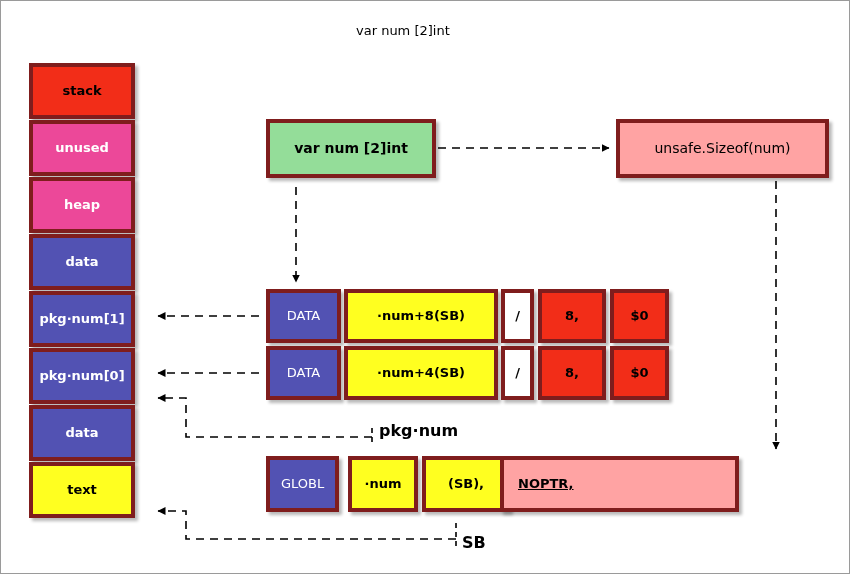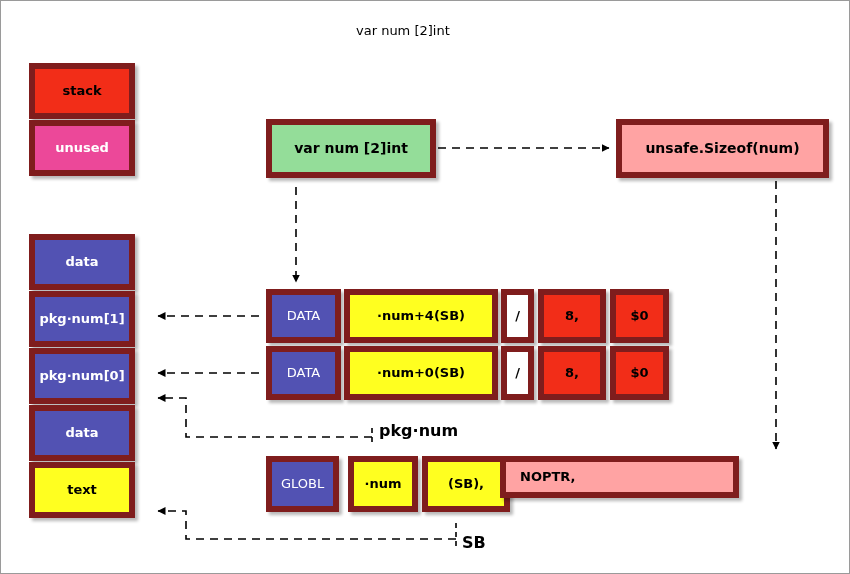--- a/index.html
+++ b/index.html
@@ -13,21 +13,21 @@
     height: 574px;
     background: #ffffff;
     border: 1px solid #9a9a9a;
     box-sizing: border-box;
     font-family: "DejaVu Sans", "Liberation Sans", sans-serif;
     overflow: hidden;
   }
   .box {
     position: absolute;
     box-sizing: border-box;
-    border: 6px solid #7f1d1d;
+    border: 4px solid #7f1d1d;
     display: flex;
     align-items: center;
     justify-content: center;
     font-weight: bold;
     font-size: 13px;
     color: #000000;
     box-shadow: 3px 3px 3px rgba(0,0,0,0.28);
     text-align: center;
     line-height: 1.1;
     white-space: nowrap;
@@ -72,86 +72,89 @@
 <div id="canvas">
 
   <div class="title" style="left:355px; top:22px;">var num [2]int</div>
 
   <div class="box c-red" style="left:28px; top:62px; width:106px; height:56px;">
     <span>stack</span>
   </div>
   <div class="box c-gray" style="left:28px; top:119px; width:106px; height:56px;">
     <span>unused</span>
   </div>
+  <div class="box c-gray" style="left:28px; top:176px; width:106px; height:56px;">
+    <span>heap</span>
+  </div>
   <div class="box c-blue" style="left:28px; top:233px; width:106px; height:56px;">
     <span>data</span>
   </div>
   <div class="box c-blue" style="left:28px; top:290px; width:106px; height:56px;align-items:center;">
     <span>pkg·num[1]</span>
   </div>
   <div class="box c-blue" style="left:28px; top:347px; width:106px; height:56px;">
     <span>pkg·num[0]</span>
   </div>
   <div class="box c-blue" style="left:28px; top:404px; width:106px; height:56px;">
     <span>data</span>
   </div>
   <div class="box c-yellow" style="left:28px; top:461px; width:106px; height:56px;">
     <span>text</span>
   </div>
 
   <div class="box c-green" style="left:265px; top:118px; width:170px; height:59px; font-size:14px;">
     <span>var num [2]int</span>
   </div>
 
-  <div class="box c-pink" style="left:615px; top:118px; width:213px; height:59px; font-size:14px; font-weight:bold;justify-content:center;">
+  <div class="box c-pink" style="left:615px; top:118px; width:213px; height:59px; font-size:14px; font-weight:normal;justify-content:center;">
     <span>unsafe.Sizeof(num)</span>
   </div>
 
   <div class="box c-blue" style="left:265px; top:288px; width:75px; height:54px; font-weight:normal; font-size:13px;">
     <span>DATA</span>
   </div>
   <div class="box c-yellow" style="left:343px; top:288px; width:154px; height:54px;">
-    <span>·num+4(SB)</span>
+    <span>·num+8(SB)</span>
   </div>
   <div class="box c-white" style="left:500px; top:288px; width:33px; height:54px;">
     <span>/</span>
   </div>
   <div class="box c-red" style="left:537px; top:288px; width:68px; height:54px;">
     <span>8,</span>
   </div>
   <div class="box c-red" style="left:609px; top:288px; width:59px; height:54px;">
     <span>$0</span>
   </div>
 
   <div class="box c-blue" style="left:265px; top:345px; width:75px; height:54px; font-weight:normal; font-size:13px;">
     <span>DATA</span>
   </div>
   <div class="box c-yellow" style="left:343px; top:345px; width:154px; height:54px;">
-    <span>·num+0(SB)</span>
+    <span>·num+4(SB)</span>
   </div>
   <div class="box c-white" style="left:500px; top:345px; width:33px; height:54px;">
     <span>/</span>
   </div>
   <div class="box c-red" style="left:537px; top:345px; width:68px; height:54px;">
     <span>8,</span>
   </div>
   <div class="box c-red" style="left:609px; top:345px; width:59px; height:54px;">
     <span>$0</span>
   </div>
 
   <div class="box c-blue" style="left:265px; top:455px; width:73px; height:56px; font-weight:normal; font-size:13px;">
     <span>GLOBL</span>
   </div>
   <div class="box c-yellow" style="left:347px; top:455px; width:70px; height:56px;">
     <span>·num</span>
   </div>
   <div class="box c-yellow" style="left:421px; top:455px; width:88px; height:56px;">
     <span>(SB),</span>
   </div>
-  <div class="box c-pink left-align" style="left:499px; top:455px; width:239px; height:42px;">
+  <div class="box c-pink left-align" style="left:499px; top:455px; width:239px; height:56px;text-decoration:underline;">
     <span>NOPTR,</span>
   </div>
 
   <div class="label" style="left:378px; top:420px;">pkg·num</div>
   <div class="label" style="left:461px; top:532px;">SB</div>
 
   <svg class="overlay" viewBox="0 0 850 574" xmlns="http://www.w3.org/2000/svg">
     <defs>
       <marker id="ah-right" markerWidth="9" markerHeight="9" refX="7.5" refY="4" orient="auto" markerUnits="userSpaceOnUse">
         <path d="M0,0 L8,4 L0,8 z" fill="#000000"></path>

